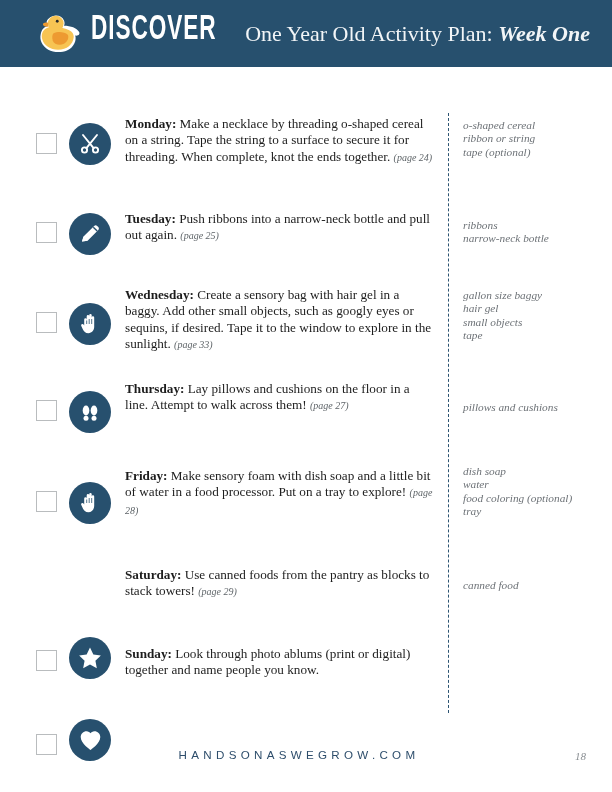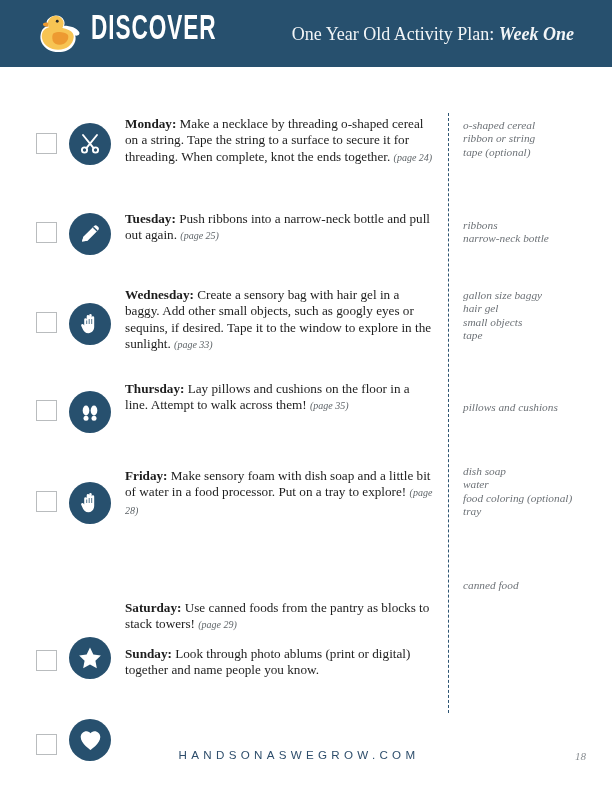--- a/index.html
+++ b/index.html
@@ -48,26 +48,26 @@
     font-weight: bold;
     letter-spacing: 1.2px;
     line-height: 1;
     transform: scaleX(0.78) scaleY(1.18);
     transform-origin: left center;
     white-space: nowrap;
   }
 
   .header-title {
     position: absolute;
-    right: 38px;
+    right: 22px;
     top: 50%;
     transform: translateY(-50%);
     color: #f2f5f7;
     font-family: "Liberation Serif", serif;
-    font-size: 18px;
+    font-size: 22px;
     white-space: nowrap;
   }
   .header-title .wk { font-style: italic; font-weight: bold; }
 
   
   .sheet {
     position: absolute;
     left: 0; top: 67px;
     width: 612px;
     height: 725px;
@@ -266,21 +266,21 @@
       <div class="row" style="top: 0px;">
         <div class="checkbox" style="top: 333px;"></div>
         <div class="icon-badge" style="top: 324px;">
           <svg width="24" height="24" viewBox="0 0 24 24">
             <ellipse cx="8" cy="10.5" rx="3.3" ry="5" fill="#fff"></ellipse>
             <ellipse cx="8" cy="18.3" rx="2.5" ry="2.5" fill="#fff"></ellipse>
             <ellipse cx="16" cy="10.5" rx="3.3" ry="5" fill="#fff"></ellipse>
             <ellipse cx="16" cy="18.3" rx="2.5" ry="2.5" fill="#fff"></ellipse>
           </svg>
         </div>
-        <div class="activity" style="top: 314px;"><span class="day">Thursday:</span><span> Lay pillows and cushions on the floor in a line. Attempt to walk across them!</span> <span class="pg">(page 35)</span></div>
+        <div class="activity" style="top: 314px;"><span class="day">Thursday:</span><span> Lay pillows and cushions on the floor in a line. Attempt to walk across them!</span> <span class="pg">(page 27)</span></div>
         <div class="materials" style="top: 334px;">
           <div>pillows and cushions</div>
         </div>
       </div>
       <div class="row" style="top: 0px;">
         <div class="checkbox" style="top: 424px;"></div>
         <div class="icon-badge" style="top: 415px;">
           <svg width="24" height="24" viewBox="0 0 24 24">
             <path d="M6.2 13.6 V7.4 a1.25 1.25 0 0 1 2.5 0 V11 V4.3 a1.25 1.25 0 0 1 2.5 0 V11 V3.3 a1.25 1.25 0 0 1 2.5 0 V11 V5.4 a1.25 1.25 0 0 1 2.5 0 V14.6 c0 3.9 -2.3 6.6 -5.8 6.6 c-3 0 -4.6 -1.7 -5.6 -4 L3.3 13.9 a1.3 1.3 0 0 1 2 -1.6 Z" fill="#fff"></path>
             <line x1="8.7" y1="8.5" x2="8.7" y2="12" stroke="#27506e" stroke-width="0.8"></line>
@@ -296,21 +296,21 @@
           <div>tray</div>
         </div>
       </div>
       <div class="row" style="top: 0px;">
         <div class="checkbox" style="top: 583px;"></div>
         <div class="icon-badge" style="top: 570px;">
           <svg width="26" height="26" viewBox="0 0 24 24">
             <path d="M12 2.2 L15.1 8.7 L22 9.6 L17 14.5 L18.3 21.4 L12 18.1 L5.7 21.4 L7 14.5 L2 9.6 L8.9 8.7 Z" fill="#fff"></path>
           </svg>
         </div>
-        <div class="activity" style="top: 500px; margin-top: 33px;"><span class="day">Saturday:</span><span> Use canned foods from the pantry as blocks to stack towers!</span> <span class="pg">(page 29)</span></div>
+        <div class="activity" style="top: 500px;"><span class="day">Saturday:</span><span> Use canned foods from the pantry as blocks to stack towers!</span> <span class="pg">(page 29)</span></div>
         <div class="materials" style="top: 512px;">
           <div>canned food</div>
         </div>
       </div>
       <div class="row" style="top: 0px;">
         <div class="checkbox" style="top: 667px;"></div>
         <div class="icon-badge" style="top: 652px;">
           <svg width="25" height="25" viewBox="0 0 24 24">
             <path d="M12 21.1 C12 21.1 2.6 15.1 2.6 8.7 C2.6 5.4 5.2 3 8.2 3 C10 3 11.3 4 12 5.1 C12.7 4 14 3 15.8 3 C18.8 3 21.4 5.4 21.4 8.7 C21.4 15.1 12 21.1 12 21.1 Z" fill="#fff"></path>
           </svg>

